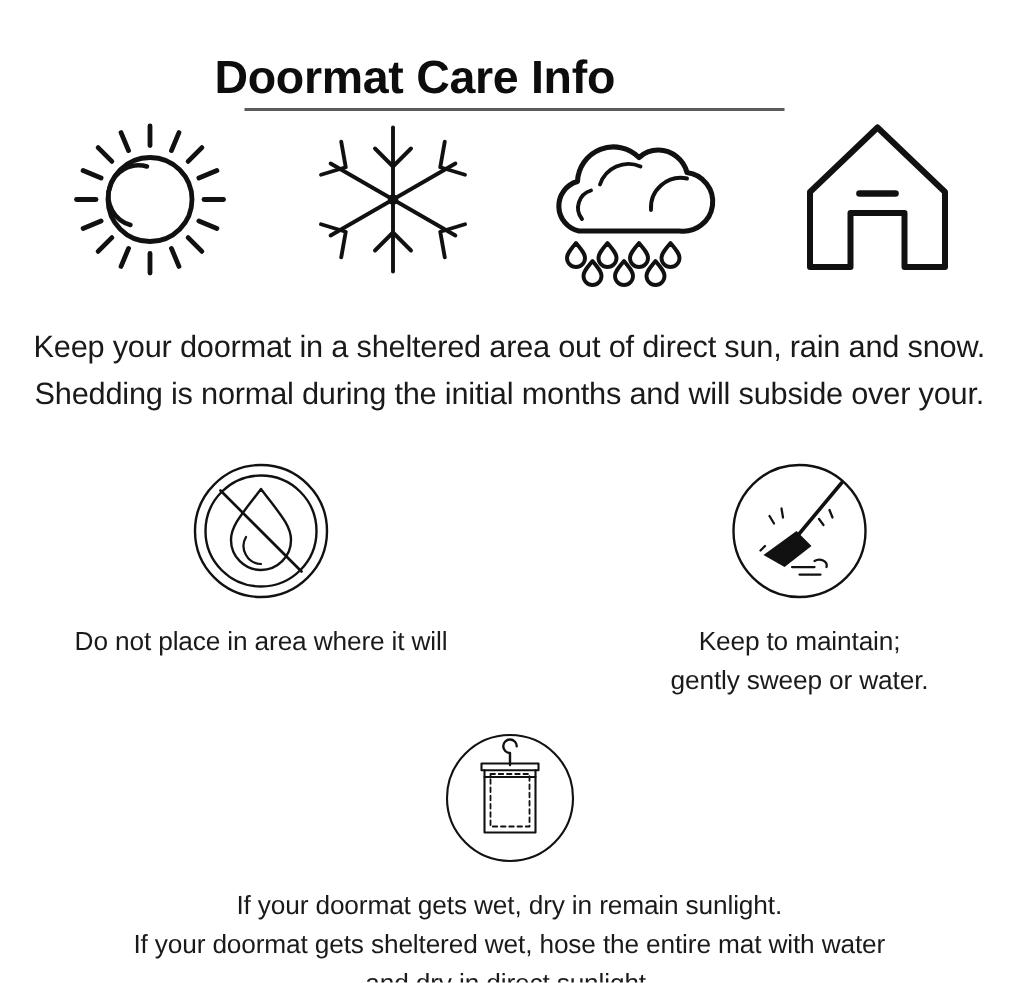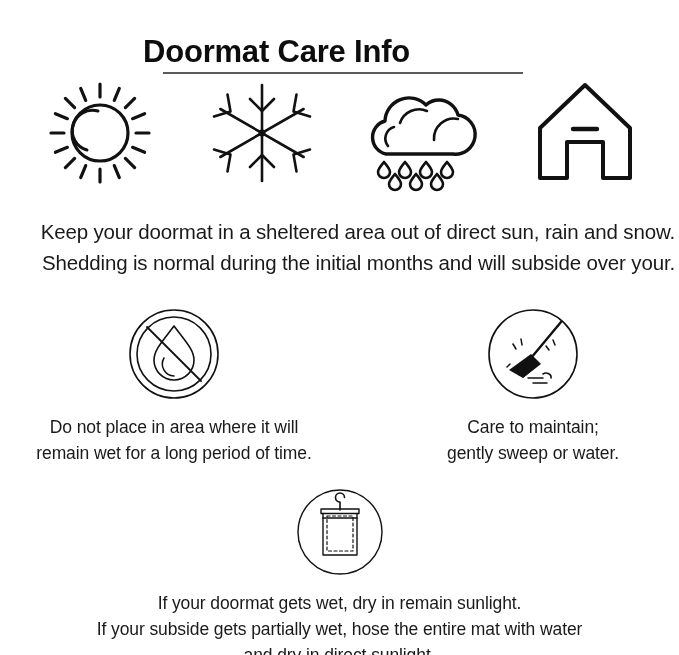--- a/index.html
+++ b/index.html
@@ -70,21 +70,21 @@
   .main-text {
     position: absolute;
     top: 216px;
     left: 0;
     width: 679px;
     padding: 0 4px;
     box-sizing: border-box;
     font-size: 20.5px;
     line-height: 31px;
     color: #1a1a1a;
-    text-align: right;
+    text-align: center;
     letter-spacing: -0.15px;
   }
   .main-text div { white-space: nowrap; }
 
   
   .care-row {
     position: absolute;
     top: 308px;
     left: 0;
     width: 575px;
@@ -248,21 +248,20 @@
           <circle cx="46" cy="46" r="44"></circle>
           <circle cx="46" cy="46" r="37"></circle>
           <path d="M46 18 C58 34 66 42 66 52 a20 20 0 0 1 -40 0 C26 42 34 34 46 18 Z"></path>
           <path d="M36 50 a12 12 0 0 0 10 18" stroke-width="1.5"></path>
           <line x1="19" y1="19" x2="73" y2="73" stroke-width="1.8"></line>
         </g>
       </svg>
     </div>
     <div class="care-caption">
       <div>Do not place in area where it will</div>
-      <div>remain wet for a long period of time.</div>
     </div>
   </div>
 
   <div class="care-col care-col-right">
     <div class="care-icon">
       <svg width="92" height="92" viewBox="0 0 92 92" aria-hidden="true">
         <g class="stroke-ico" stroke-width="1.6">
           <circle cx="46" cy="46" r="44"></circle>
         </g>
         <g class="stroke-ico" stroke-width="2.4">
@@ -280,21 +279,21 @@
           <path d="M56 66 a5 4 0 0 1 8 4"></path>
           <line x1="26" y1="36" x2="29" y2="41"></line>
           <line x1="34" y1="31" x2="35" y2="37"></line>
           <line x1="59" y1="38" x2="62" y2="42"></line>
           <line x1="66" y1="32" x2="68" y2="37"></line>
           <line x1="23" y1="56" x2="20" y2="59"></line>
         </g>
       </svg>
     </div>
     <div class="care-caption">
-      <div>Care to maintain;</div>
+      <div>Keep to maintain;</div>
       <div>gently sweep or water.</div>
     </div>
   </div>
 </div>
 
 <div class="dry-block">
   <div class="dry-icon">
     <svg width="88" height="88" viewBox="0 0 88 88" aria-hidden="true">
       <g class="stroke-ico" stroke-width="1.4">
         <circle cx="44" cy="44" r="42"></circle>
@@ -303,16 +302,16 @@
         <path d="M27 25.5 L27 67 L61 67 L61 25.5"></path>
         <line x1="27" y1="30" x2="61" y2="30"></line>
       </g>
       <g class="stroke-ico" stroke-width="1.2" stroke-dasharray="3 2.5">
         <rect x="31" y="28" width="26" height="35"></rect>
       </g>
     </svg>
   </div>
   <div class="dry-caption">
     <div>If your doormat gets wet, dry in remain sunlight.</div>
-    <div>If your subside gets partially wet, hose the entire mat with water</div>
+    <div>If your doormat gets sheltered wet, hose the entire mat with water</div>
     <div>and dry in direct sunlight.</div>
   </div>
 </div>
 
 </body></html>

